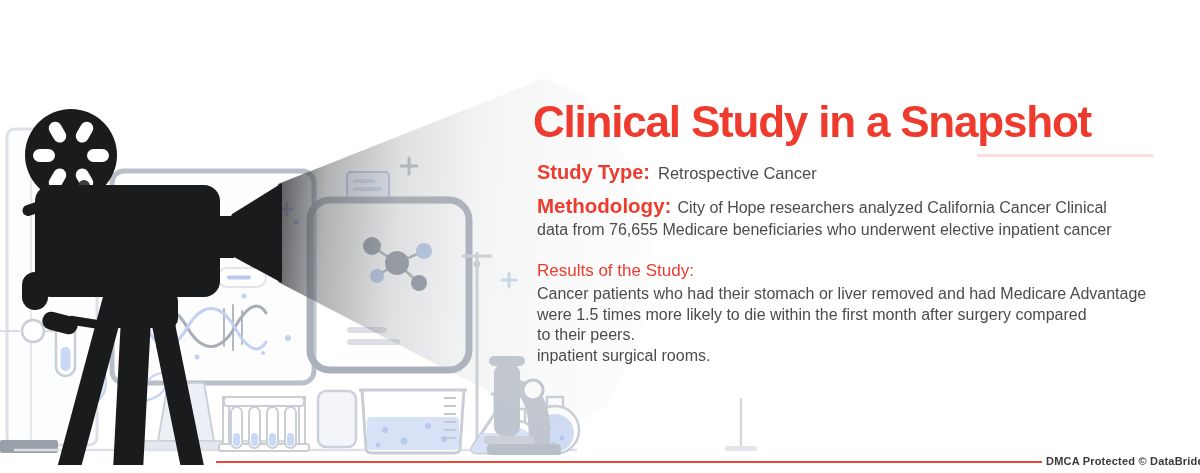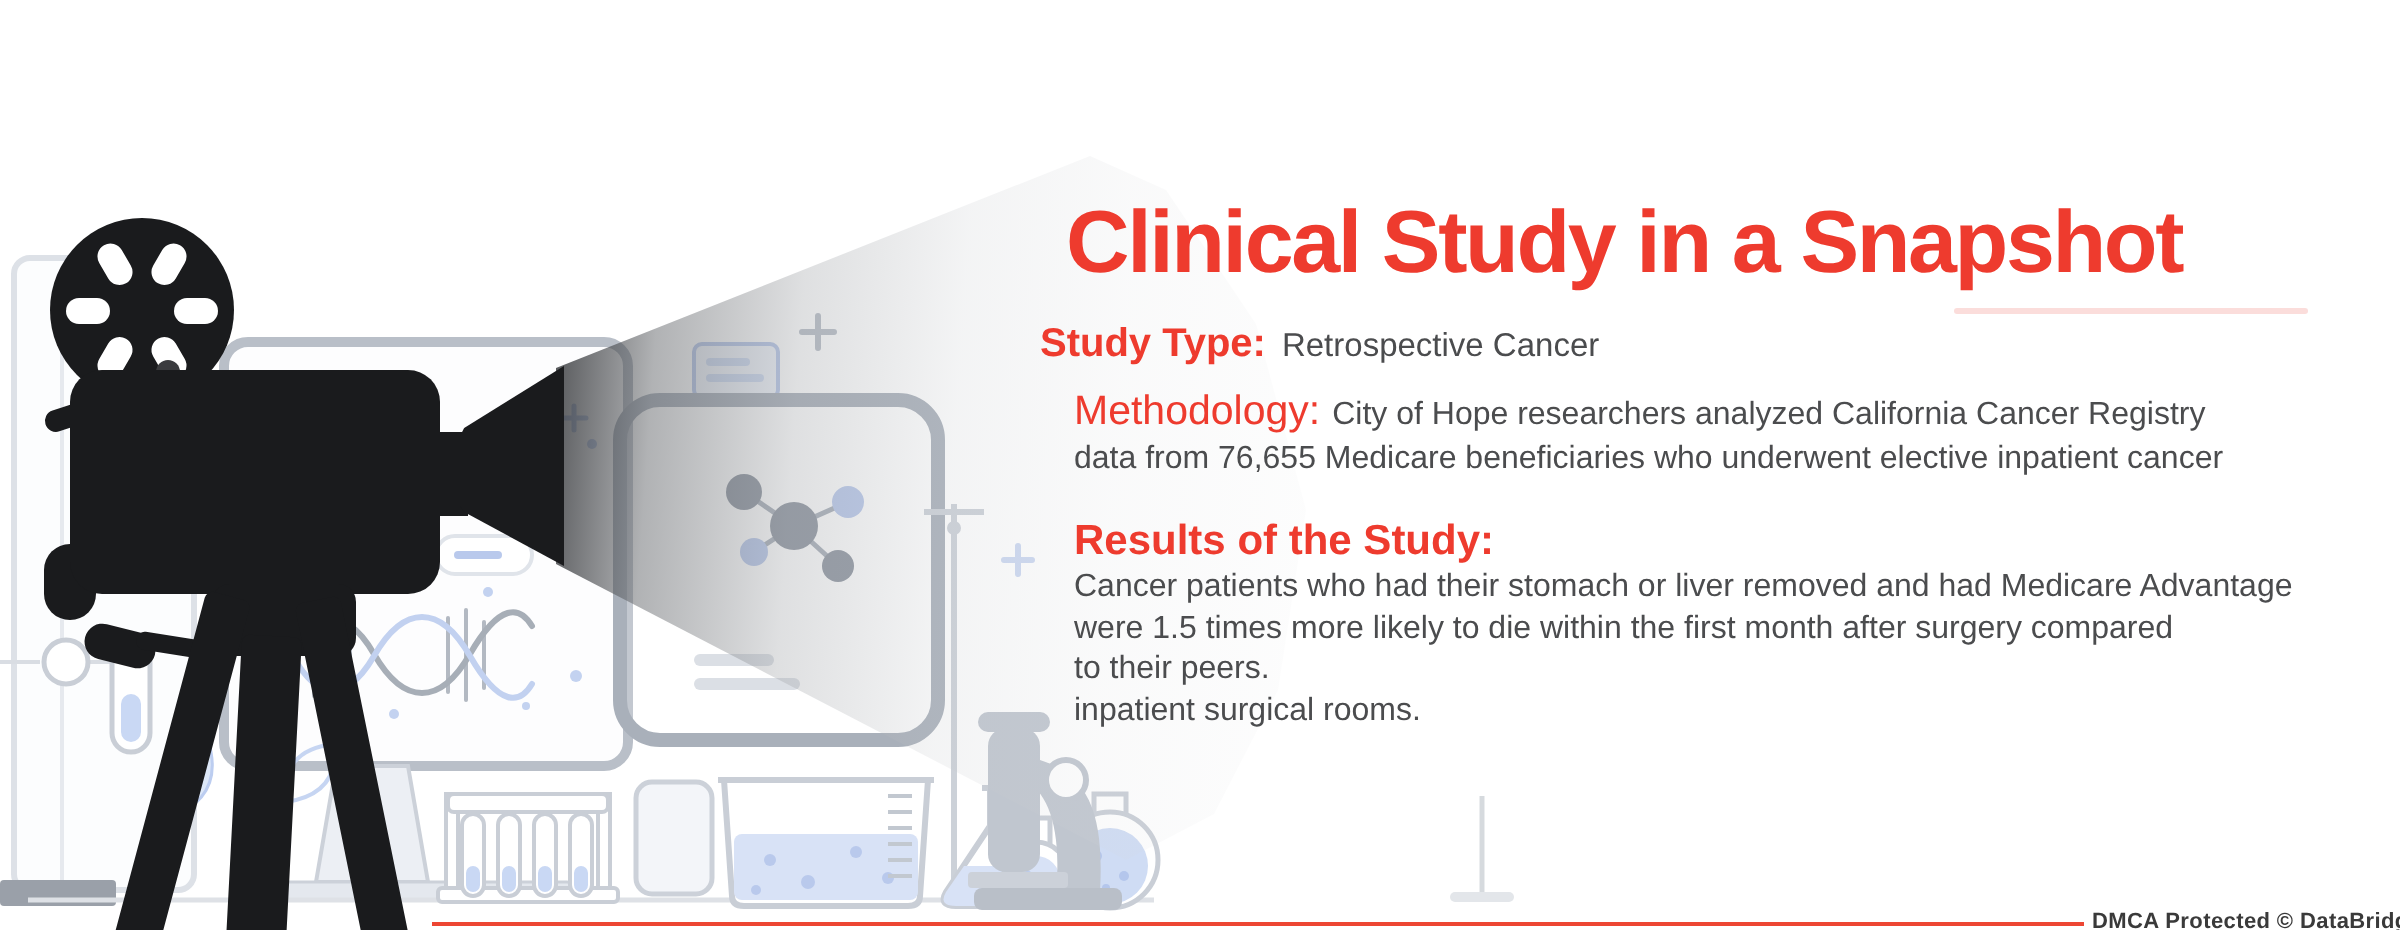--- a/index.html
+++ b/index.html
@@ -44,28 +44,28 @@
   .leg-l{left:103px;top:298px;width:23px;height:192px;transform:rotate(15deg);}
   .leg-r{left:147px;top:300px;width:23px;height:190px;transform:rotate(-11.5deg);}
   
   .content{position:absolute;left:0;top:0;width:1200px;height:473px;z-index:4;}
   .title{
     position:absolute;left:533px;top:97px;margin:0;
     font-size:44px;font-weight:bold;letter-spacing:-1.2px;color:#ee3b2e;white-space:nowrap;
   }
   .title-accent{position:absolute;left:977px;top:154px;width:177px;height:3px;
     background:rgba(240,120,110,0.25);border-radius:2px;}
-  .study-row{position:absolute;left:520px;top:161px;display:flex;align-items:baseline;gap:8px;white-space:nowrap;}
+  .study-row{position:absolute;left:537px;top:161px;display:flex;align-items:baseline;gap:8px;white-space:nowrap;}
   .h-red{font-size:20px;font-weight:bold;color:#ee3b2e;}
   .val{font-size:16.5px;color:#4b4c4e;}
   .para{position:absolute;left:537px;color:#4b4c4e;font-size:16px;white-space:nowrap;}
   .method{top:195px;line-height:21.5px;}
-  .method .mh{font-size:20.5px;font-weight:normal;color:#ee3b2e;margin-right:6px;}
+  .method .mh{font-size:20.5px;font-weight:bold;color:#ee3b2e;margin-right:6px;}
   .results{top:258px;line-height:20.6px;}
-  .results .rh{font-size:21px;font-weight:bold;color:#ee3b2e;line-height:26px;}
+  .results .rh{font-size:17px;font-weight:normal;color:#ee3b2e;line-height:26px;}
   
   .redline{position:absolute;left:216px;top:461px;width:826px;height:2px;background:#ed4633;z-index:5;}
   .dmca{position:absolute;left:1046px;top:455px;font-size:11px;font-weight:bold;
         color:#3a3a3a;letter-spacing:0.2px;z-index:5;white-space:nowrap;}
 </style>
 </head>
 <body>
 
 <div class="stage">
 
@@ -266,21 +266,21 @@
   <div class="content">
     <h1 class="title">Clinical Study in a Snapshot</h1>
     <div class="title-accent"></div>
 
     <div class="study-row">
       <span class="h-red">Study Type:</span>
       <span class="val">Retrospective Cancer</span>
     </div>
 
     <div class="para method">
-      <div class="line"><span class="mh">Methodology:</span><span>City of Hope researchers analyzed California Cancer Registry</span></div>
+      <div class="line"><span class="mh">Methodology:</span><span>City of Hope researchers analyzed California Cancer Clinical</span></div>
       <div class="line">data from 76,655 Medicare beneficiaries who underwent elective inpatient cancer</div>
     </div>
 
     <div class="para results">
       <div class="rh">Results of the Study:</div>
       <div class="line">Cancer patients who had their stomach or liver removed and had Medicare Advantage</div>
       <div class="line">were 1.5 times more likely to die within the first month after surgery compared</div>
       <div class="line">to their peers.</div>
       <div class="line">inpatient surgical rooms.</div>
     </div>

